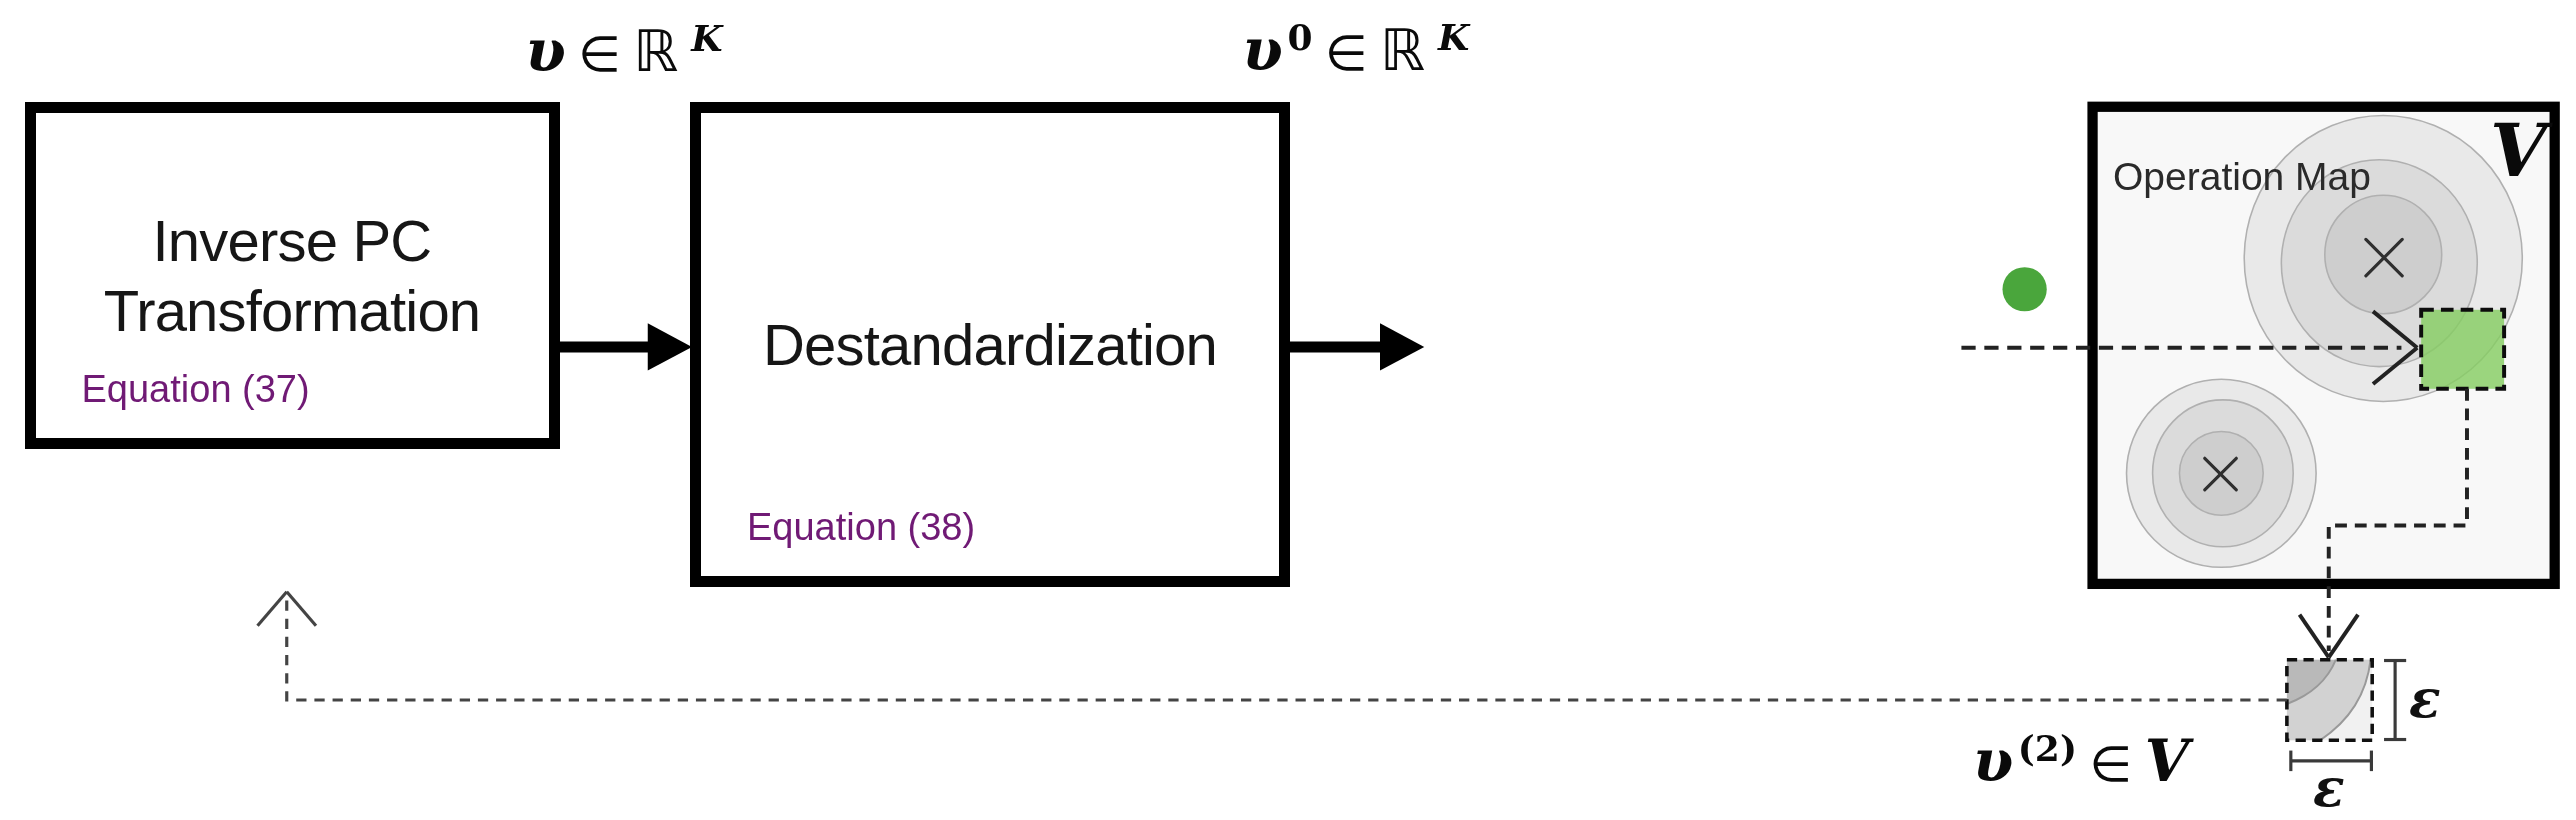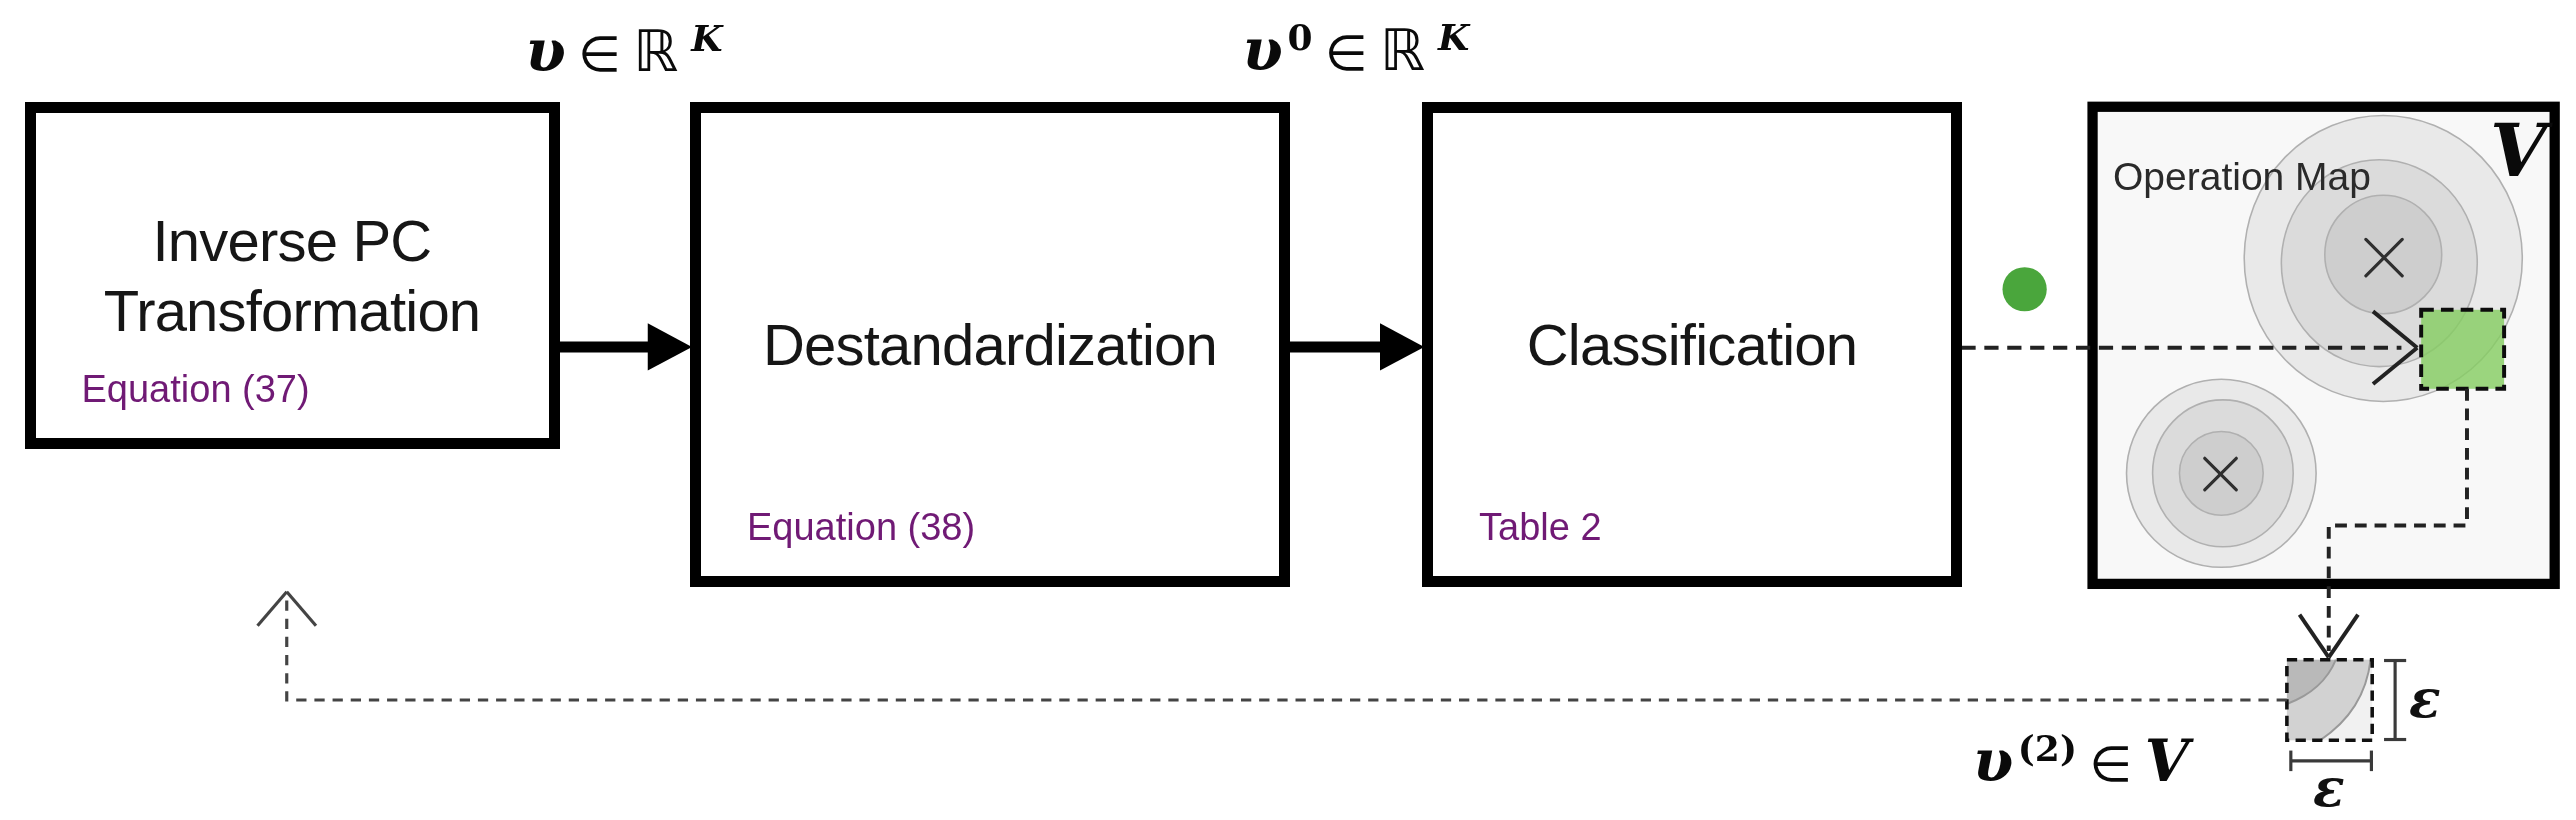--- a/index.html
+++ b/index.html
@@ -174,26 +174,20 @@
     <div class="caption">Equation (37)</div>
   </div>
 
   <div class="fbox" style="left:690px; top:102px; width:600px; height:485px;">
     <div class="title-wrap">
       <span class="title">Destandardization</span>
     </div>
     <div class="caption">Equation (38)</div>
   </div>
 
-  <div class="fbox" style="left:1422px; top:102px; width:540px; height:485px;">
-    <div class="title-wrap">
-      <span class="title">Classification</span>
-    </div>
-    <div class="caption">Table 2</div>
-  </div>
 
   <div class="mlbl" style="left:624px; top:17.4px; transform:translateX(-50%);">
     <span class="ups">υ</span>
     <span class="elem">∈</span>
     <span class="bb">ℝ</span>
     <span class="sup sup-it">K</span>
   </div>
 
   <div class="mlbl" style="left:1356px; top:16px; transform:translateX(-50%);">
     <span class="ups">υ</span>

